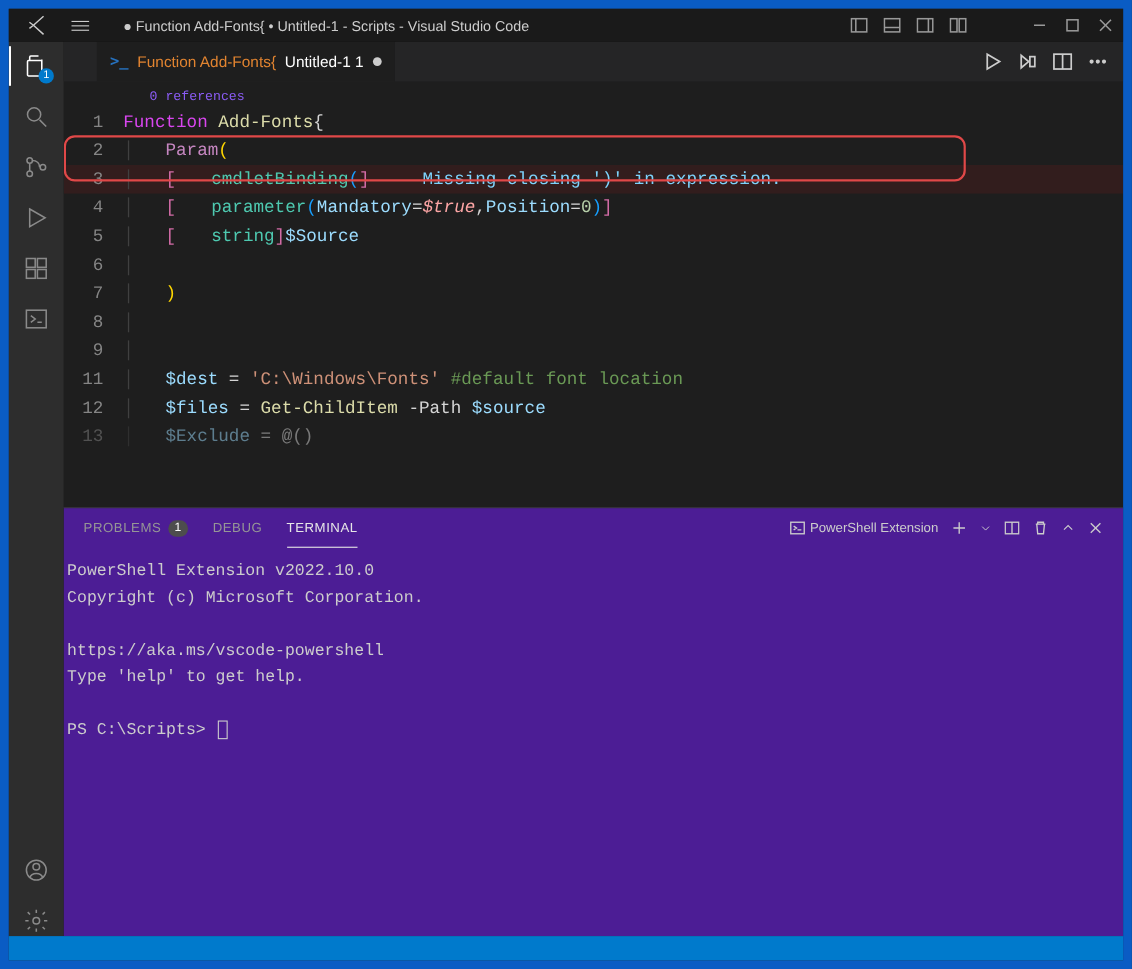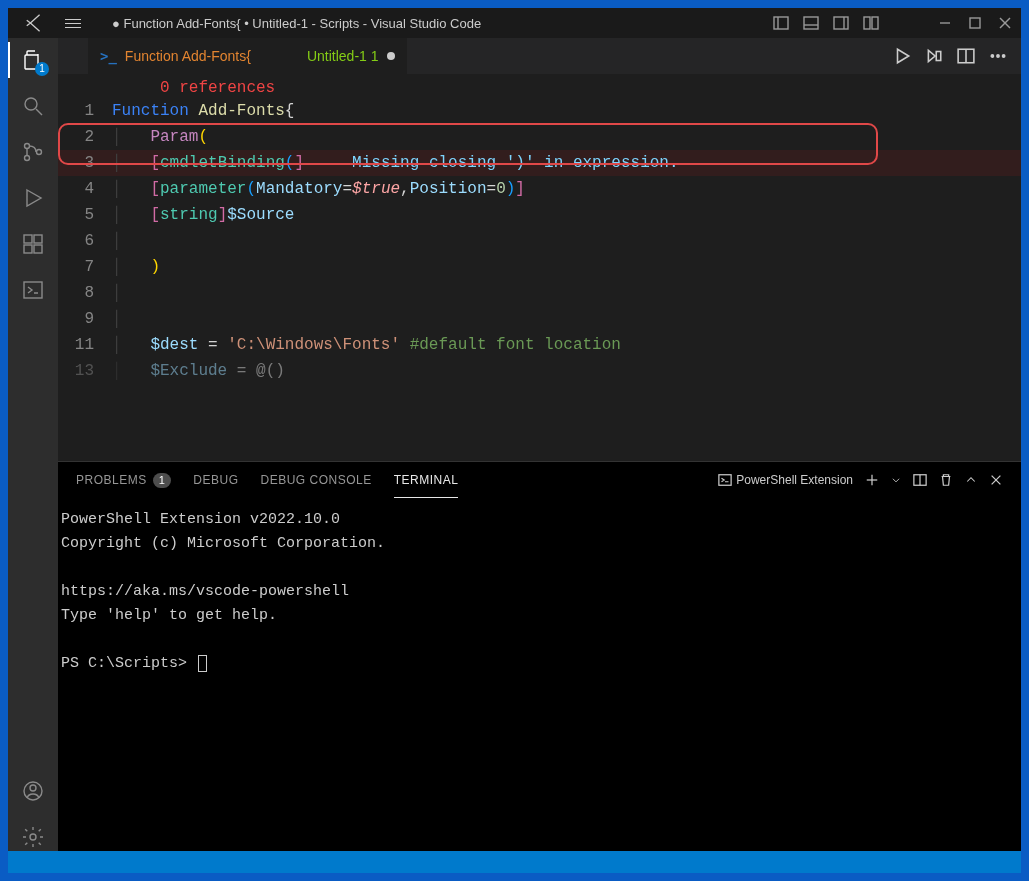--- a/index.html
+++ b/index.html
@@ -55,40 +55,40 @@
 .activity-bar .act-item.active { color:#fff; }
 .activity-bar .act-item.active::before { content:""; position:absolute; left:-11px; top:-4px; bottom:-4px; width:2px; background:#fff;}
 .activity-bar .badge { position:absolute; bottom:-2px; right:-2px; background:#007acc; color:#fff; border-radius:8px; font-size:10px; padding:0 4px; line-height:14px; min-width:14px; text-align:center;}
 .activity-bar .spacer { flex:1; }
 
 .editor-col { flex:1; display:flex; flex-direction:column; background:#1e1e1e; min-width:0;}
 
 .tabs-row { height:36px; background:#252526; display:flex; align-items:stretch; padding-left:30px;}
 .tab { display:flex; align-items:center; background:#1e1e1e; padding:0 12px; color:#e28430; font-size:14px; gap:8px; border-right:1px solid #252526;}
 .tab .ps-icon{ color:#2671be; font-weight:bold; font-family:monospace;}
-.tab .untitled { color:#84cc16;margin-left:48px; }
+.tab .untitled { color:#ffffff; }
 .tab .tab-dirty { width:8px; height:8px; border-radius:50%; background:#ccc;}
 .tabs-actions { margin-left:auto; display:flex; align-items:center; gap:14px; padding-right:14px; color:#ccc;}
 .tabs-actions .ta { width:18px; height:18px; display:flex; align-items:center; justify-content:center; cursor:pointer;}
 
 .breadcrumb-spacer{ height:4px; }
 
 .editor-body { flex:1; overflow:hidden; position:relative; font-family: Consolas, "Courier New", monospace; font-size:16px;}
 .line { display:flex; align-items:flex-start; height:26px; line-height:26px; white-space:pre;}
 .gutter { width:54px; text-align:right; padding-right:18px; color:#858585; user-select:none;}
 .gutter.current { color:#c6c6c6; }
-.codelens { color:#ef4444; font-size:16px; padding-left:102px; height:20px; line-height:20px;}
+.codelens { color:#8b5cf6; font-size:12px; padding-left:78px; height:20px; line-height:20px;}
 .code-content { flex:1; position:relative; }
 .indent-guide { color:#404040; }
-.kw-func { color:#3b82f6; }
+.kw-func { color:#d946ef; }
 .kw-name { color:#dcdcaa;margin-top:24px; }
 .kw-brace { color:#d4d4d4; }
 .kw-purple { color:#c586c0; }
 .kw-paren-yellow { color:#ffd700; }
-.kw-attr { color:#4ec9b0; }
+.kw-attr { color:#4ec9b0;margin-left:32px; }
 .kw-paren-pink { color:#d16ba5; }
 .kw-paren-blue { color:#179fff; }
 .kw-param { color:#9cdcfe; }
 .kw-eq { color:#d4d4d4; }
 .kw-bool { color:#fca5a5;font-style:italic; }
 .kw-num { color:#b5cea8; }
 .kw-var { color:#9cdcfe; }
 .kw-string { color:#ce9178; }
 .kw-comment { color:#6a9955; }
 .kw-cmdlet { color:#dcdcaa; }
@@ -97,21 +97,21 @@
 .error-line-bg { background: rgba(90,30,30,0.35); }
 .error-box {
   position:absolute;
   border:2px solid #e04848;
   border-radius:10px;
   pointer-events:none;
 }
 .cursor-caret { display:inline-block; width:1px; height:18px; background:#aeafad; vertical-align:middle;}
 .line10-bg { background:#2a2a2a; }
 
-.panel { height:390px; border-top:1px solid #333; background:#000000; display:flex; flex-direction:column;}
+.panel { height:390px; border-top:1px solid #333; background:#4c1d95; display:flex; flex-direction:column;}
 .panel-tabs { height:36px; display:flex; align-items:center; padding:0 18px; gap:22px; color:#969696; font-size:12px;}
 .panel-tab { letter-spacing:0.5px; cursor:pointer; display:flex; align-items:center; gap:6px; height:100%; }
 .panel-tab.active { color:#e7e7e7; border-bottom:1px solid #e7e7e7;}
 .panel-tab .count-badge { background:#4d4d4d; color:#fff; border-radius:8px; font-size:11px; padding:0 6px; line-height:15px;}
 .panel-right { margin-left:auto; display:flex; align-items:center; gap:12px; color:#ccc;text-align:right;}
 .panel-right .pr { cursor:pointer; display:flex; align-items:center; gap:4px;}
 .terminal-body {
   flex:1; padding: 10px 3px; color:#ccc;
   font-family: Consolas, "Courier New", monospace; font-size:15px; line-height:24px;
   white-space:pre;
@@ -302,38 +302,36 @@
 
         <div class="line"><div class="gutter">7</div><div class="code-content"><span class="indent-guide">│   </span><span class="kw-paren-yellow">)</span></div></div>
 
         <div class="line"><div class="gutter">8</div><div class="code-content"><span class="indent-guide">│   </span></div></div>
 
         <div class="line"><div class="gutter">9</div><div class="code-content"><span class="indent-guide">│   </span></div></div>
 
 
         <div class="line"><div class="gutter">11</div><div class="code-content"><span class="indent-guide">│   </span><span class="kw-var">$dest</span><span class="kw-plain"> = </span><span class="kw-string">'C:\Windows\Fonts'</span><span class="kw-comment"> #default font location</span></div></div>
 
+        <div class="line"><div class="gutter">12</div><div class="code-content"><span class="indent-guide">│   </span><span class="kw-var">$files</span><span class="kw-plain"> = </span><span class="kw-cmdlet">Get-ChildItem</span><span class="kw-plain"> -Path </span><span class="kw-var">$source</span></div></div>
 
         <div class="line" style="opacity:0.5"><div class="gutter">13</div><div class="code-content"><span class="indent-guide">│   </span><span class="kw-var">$Exclude</span><span class="kw-plain"> = </span><span class="kw-plain">@()</span></div></div>
 
         <div class="error-box" style="top:45px; left:0px; width:820px; height:42px;"></div>
       </div>
 
       <div class="panel">
         <div class="panel-tabs">
           <div class="panel-tab">
             <span>PROBLEMS</span>
             <span class="count-badge">1</span>
           </div>
           <div class="panel-tab">
               <span>DEBUG</span>
             </div>
-          <div class="panel-tab">
-              <span>DEBUG CONSOLE</span>
-            </div>
           <div class="panel-tab active">
               <span>TERMINAL</span>
             </div>
           <div class="panel-right">
             <div class="pr">
               <svg viewBox="0 0 16 16" width="14" height="14">
                   <rect x="1" y="2" width="14" height="12"></rect>
                   <path d="M4 6l3 2-3 2M8 10h4"></path>
                 </svg>
               <span>PowerShell Extension</span>

